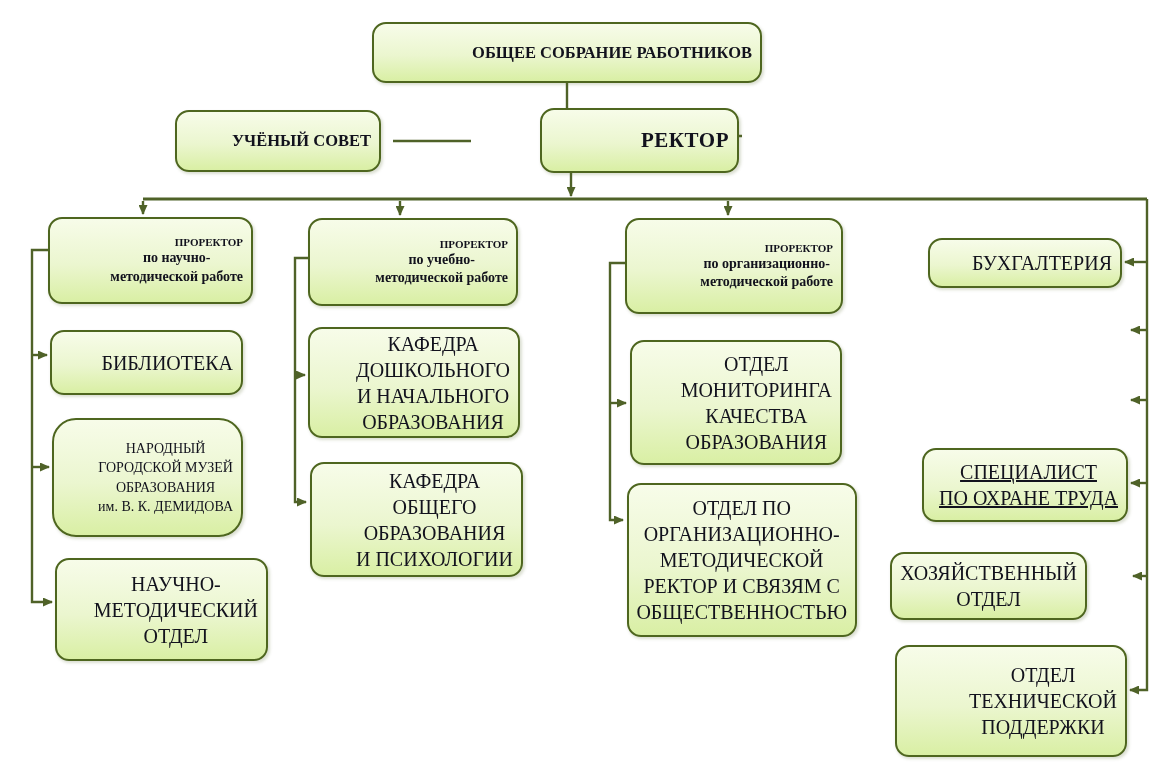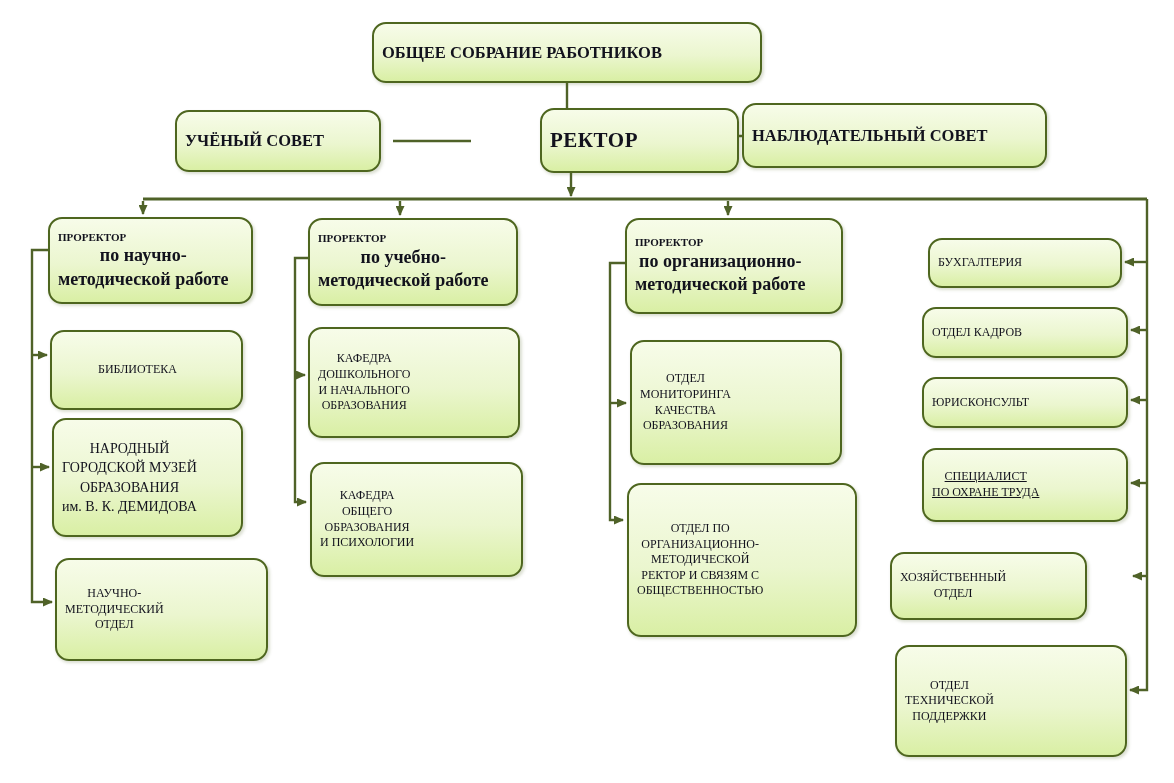--- a/index.html
+++ b/index.html
@@ -16,30 +16,30 @@
     font-family:"Liberation Serif","DejaVu Serif",serif;color:var(--text);
   }
   #connectors{position:absolute;left:0;top:0;width:1174px;height:783px;z-index:0;}
   #connectors path.line{fill:none;stroke:var(--connector);stroke-width:2.4;}
   #connectors path.bus{stroke-width:3.2;}
   #arrowhead path{fill:var(--connector);stroke:none;}
   .node{
     position:absolute;box-sizing:border-box;z-index:1;
     border:2.6px solid var(--box-border);border-radius:14px;
     background:linear-gradient(to bottom,var(--box-fill-top) 0%,var(--box-fill-mid) 55%,var(--box-fill-bottom) 100%);
-    display:flex;flex-direction:column;align-items:flex-start;justify-content:center;
+    display:flex;flex-direction:column;align-items:flex-end;justify-content:center;
     text-align:center;padding:2px 8px;
     box-shadow:1.5px 2px 3px rgba(90,110,50,0.22);
   }
   .label{white-space:pre-line;line-height:1.3;}
   .lvl1 .label{font-weight:bold;font-size:16.5px;}
   .rector .label{font-weight:bold;font-size:21px;letter-spacing:0.5px;}
   .vr .t1{display:block;font-weight:bold;font-size:11px;line-height:1.3;}
-  .vr .t2{display:block;font-weight:bold;font-size:18px;line-height:1.3;white-space:pre-line;}
-  .child .label{font-size:12px;}
+  .vr .t2{display:block;font-weight:bold;font-size:14px;line-height:1.3;white-space:pre-line;}
+  .child .label{font-size:20px;}
   .small .label{font-size:14px;line-height:1.38;}
 </style>
 </head>
 <body>
 
 <div id="canvas">
 
   <svg id="connectors" viewBox="0 0 1174 783" xmlns="http://www.w3.org/2000/svg" aria-hidden="true">
     <defs>
       <marker id="arrowhead" markerUnits="userSpaceOnUse" markerWidth="10" markerHeight="9" refX="9" refY="4.5" orient="auto">
@@ -84,47 +84,44 @@
   </div>
 
   <div class="node lvl1" style="left:175px;top:110px;width:206px;height:62px;">
     <span class="label">УЧЁНЫЙ СОВЕТ</span>
   </div>
 
   <div class="node lvl1 rector" style="left:492px;top:108px;width:199px;height:65px;margin-left:48px;">
     <span class="label">РЕКТОР</span>
   </div>
 
-  <div class="node lvl1" style="left:742px;top:103px;width:305px;height:65px;">
-    <span class="label">НАБЛЮДАТЕЛЬНЫЙ СОВЕТ</span>
-  </div>
 
   <div class="node vr" style="left:48px;top:217px;width:205px;height:87px;">
     <span class="t1">ПРОРЕКТОР</span>
     <span class="t2">по научно-
 методической работе</span>
   </div>
 
   <div class="node vr" style="left:308px;top:218px;width:210px;height:88px;">
     <span class="t1">ПРОРЕКТОР</span>
     <span class="t2">по учебно-
 методической работе</span>
   </div>
 
   <div class="node vr" style="left:625px;top:218px;width:218px;height:96px;">
     <span class="t1">ПРОРЕКТОР</span>
     <span class="t2">по организационно-
 методической работе</span>
   </div>
 
-  <div class="node child" style="left:50px;top:330px;width:193px;height:80px;padding-left:46px;">
+  <div class="node child" style="left:50px;top:330px;width:193px;height:65px;padding-left:46px;">
     <span class="label">БИБЛИОТЕКА</span>
   </div>
 
-  <div class="node child small" style="left:52px;top:418px;width:191px;height:119px;">
+  <div class="node child small" style="left:52px;top:418px;width:191px;height:119px;border-radius:24px;">
     <span class="label">НАРОДНЫЙ
 ГОРОДСКОЙ МУЗЕЙ
 ОБРАЗОВАНИЯ
 им. В. К. ДЕМИДОВА</span>
   </div>
 
   <div class="node child" style="left:55px;top:558px;width:213px;height:103px;">
     <span class="label">НАУЧНО-
 МЕТОДИЧЕСКИЙ
 ОТДЕЛ</span>
@@ -156,27 +153,21 @@
 ОРГАНИЗАЦИОННО-
 МЕТОДИЧЕСКОЙ
 РЕКТОР И СВЯЗЯМ С
 ОБЩЕСТВЕННОСТЬЮ</span>
   </div>
 
   <div class="node child" style="left:928px;top:238px;width:194px;height:50px;">
     <span class="label">БУХГАЛТЕРИЯ</span>
   </div>
 
-  <div class="node child" style="left:922px;top:307px;width:206px;height:51px;">
-    <span class="label">ОТДЕЛ КАДРОВ</span>
-  </div>
 
-  <div class="node child" style="left:922px;top:377px;width:206px;height:51px;">
-    <span class="label">ЮРИСКОНСУЛЬТ</span>
-  </div>
 
   <div class="node child" style="left:922px;top:448px;width:206px;height:74px;text-decoration:underline;">
     <span class="label">СПЕЦИАЛИСТ
 ПО ОХРАНЕ ТРУДА</span>
   </div>
 
   <div class="node child" style="left:890px;top:552px;width:197px;height:68px;">
     <span class="label">ХОЗЯЙСТВЕННЫЙ
 ОТДЕЛ</span>
   </div>

